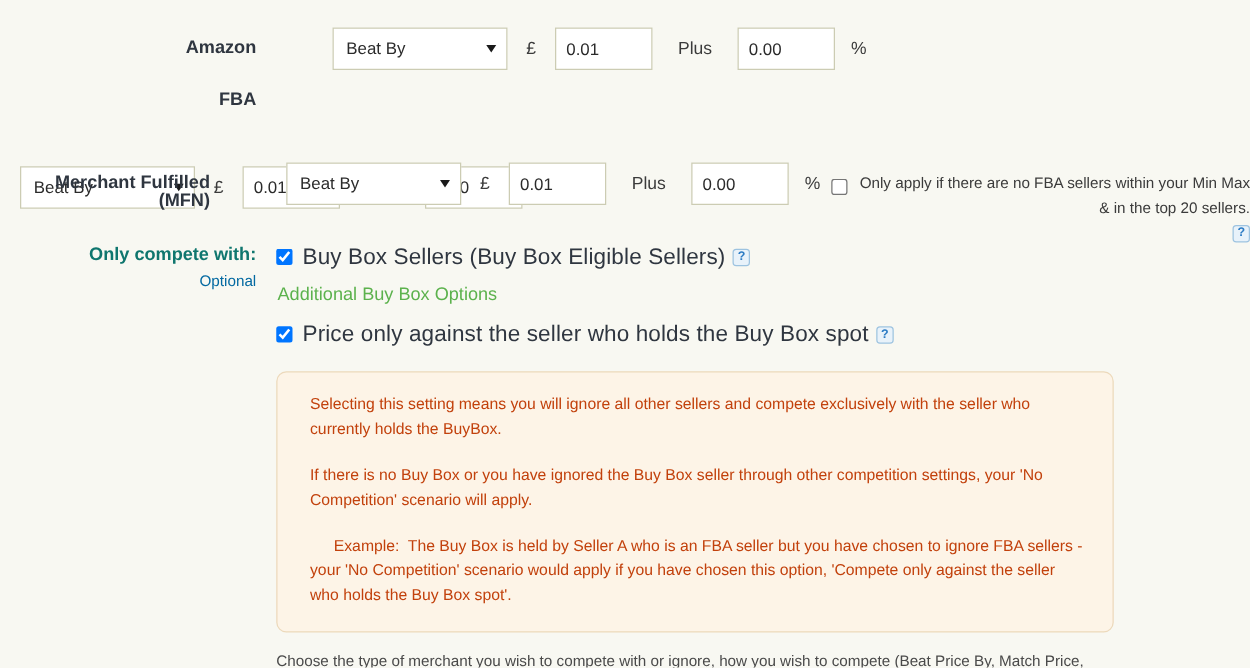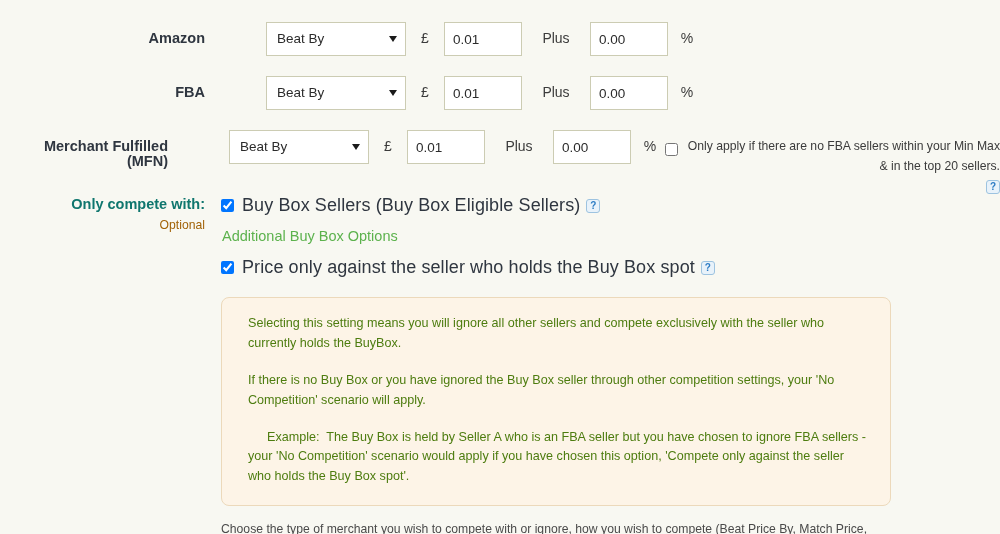--- a/index.html
+++ b/index.html
@@ -146,21 +146,21 @@
   }
   .compete-label .main {
     display: block;
     font-weight: bold;
     font-size: 14.5px;
     color: #0f766e;
   }
   .compete-label .optional {
     display: block;
     font-size: 12.2px;
-    color: #a16207;
+    color: #0369a1;
     font-weight: normal;
     margin-top: 2px;
   }
   .compete-body {
     padding-left: 16px;
     width: 779px;
   }
   .check-line {
     display: flex;
     align-items: center;
@@ -205,21 +205,21 @@
 
   
   .info-panel {
     margin-top: 19px;
     width: 670px;
     box-sizing: border-box;
     background: #fdf4e7;
     border: 1px solid #ecd9bb;
     border-radius: 8px;
     padding: 16px 22px 18px 26px;
-    color: #4d7c0f;
+    color: #c2410c;
     font-size: 12.6px;
     line-height: 1.58;
   }
   .info-panel p {
     margin: 0 0 17px 0;
   }
   .info-panel p:last-child {
     margin-bottom: 0;
   }
   .info-panel b {
@@ -251,21 +251,21 @@
         <span class="sel-caret"></span>
       </div>
       <div class="unit">£</div>
       <input class="num" type="text" value="0.01" style="">
       <div class="unit plus">Plus</div>
       <input class="num" type="text" value="0.00" style="">
       <div class="unit pct">%</div>
     </div>
   </div>
 
-  <div class="rule-row" style="top:76px;">
+  <div class="rule-row" style="top:64px;flex-direction:column;">
     <div class="row-label">FBA</div>
     <div class="row-controls">
       <div class="sel-wrap">
         <select class="beat-select">
           <option>Beat By</option>
         </select>
         <span class="sel-caret"></span>
       </div>
       <div class="unit">£</div>
       <input class="num" type="text" value="0.01" style="">

